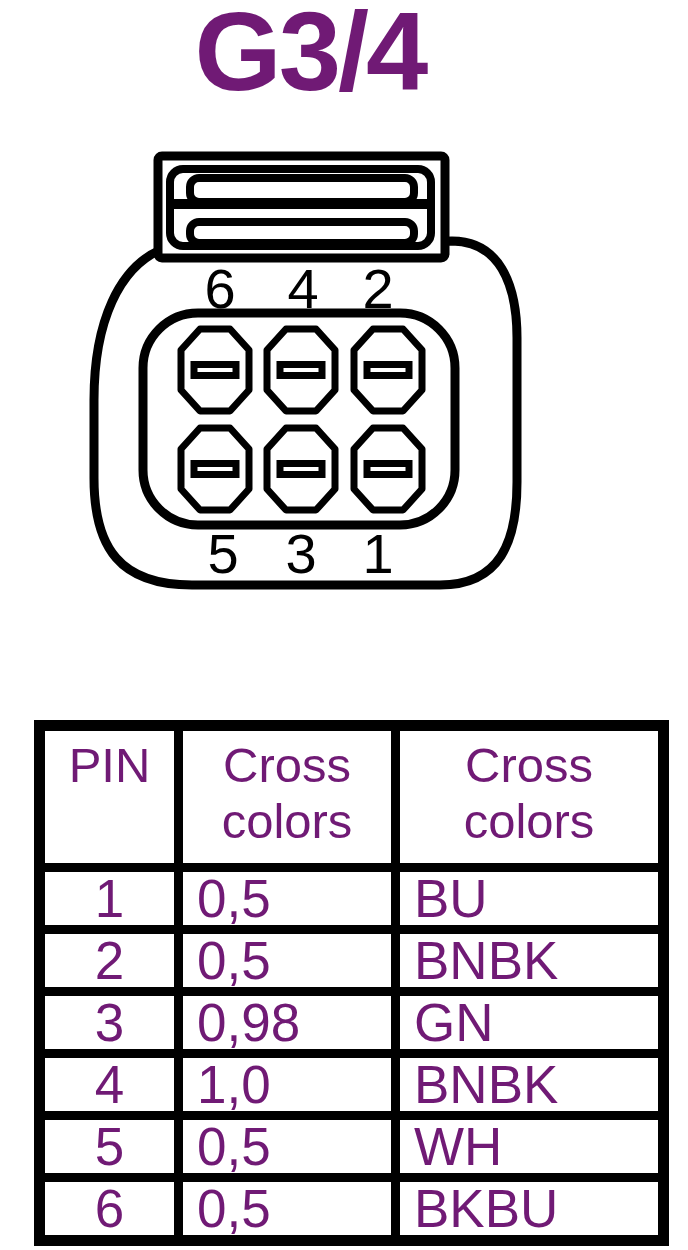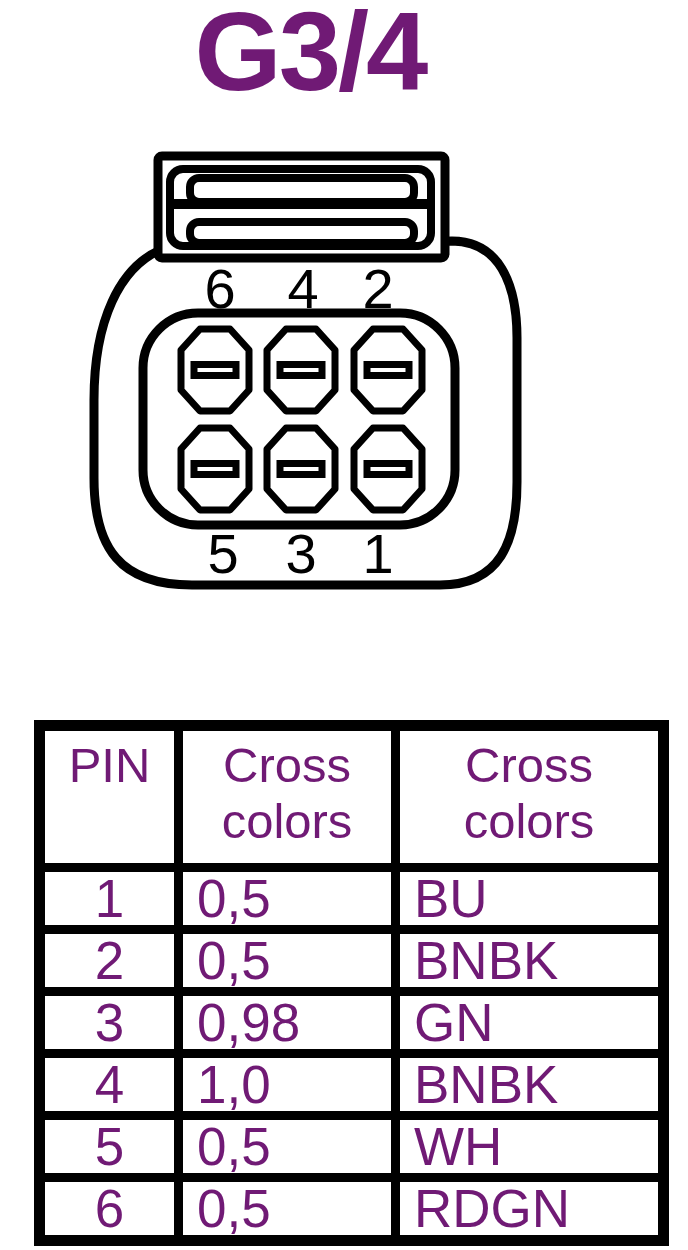--- a/index.html
+++ b/index.html
@@ -145,18 +145,18 @@
         <td class="c-col">BNBK</td>
       </tr>
       <tr>
         <td class="c-pin">5</td>
         <td class="c-val">0,5</td>
         <td class="c-col">WH</td>
       </tr>
       <tr>
         <td class="c-pin">6</td>
         <td class="c-val">0,5</td>
-        <td class="c-col">RDGN</td>
+        <td class="c-col">BKBU</td>
       </tr>
     </tbody>
   </table>
 
 </div>
 
 </body></html>

